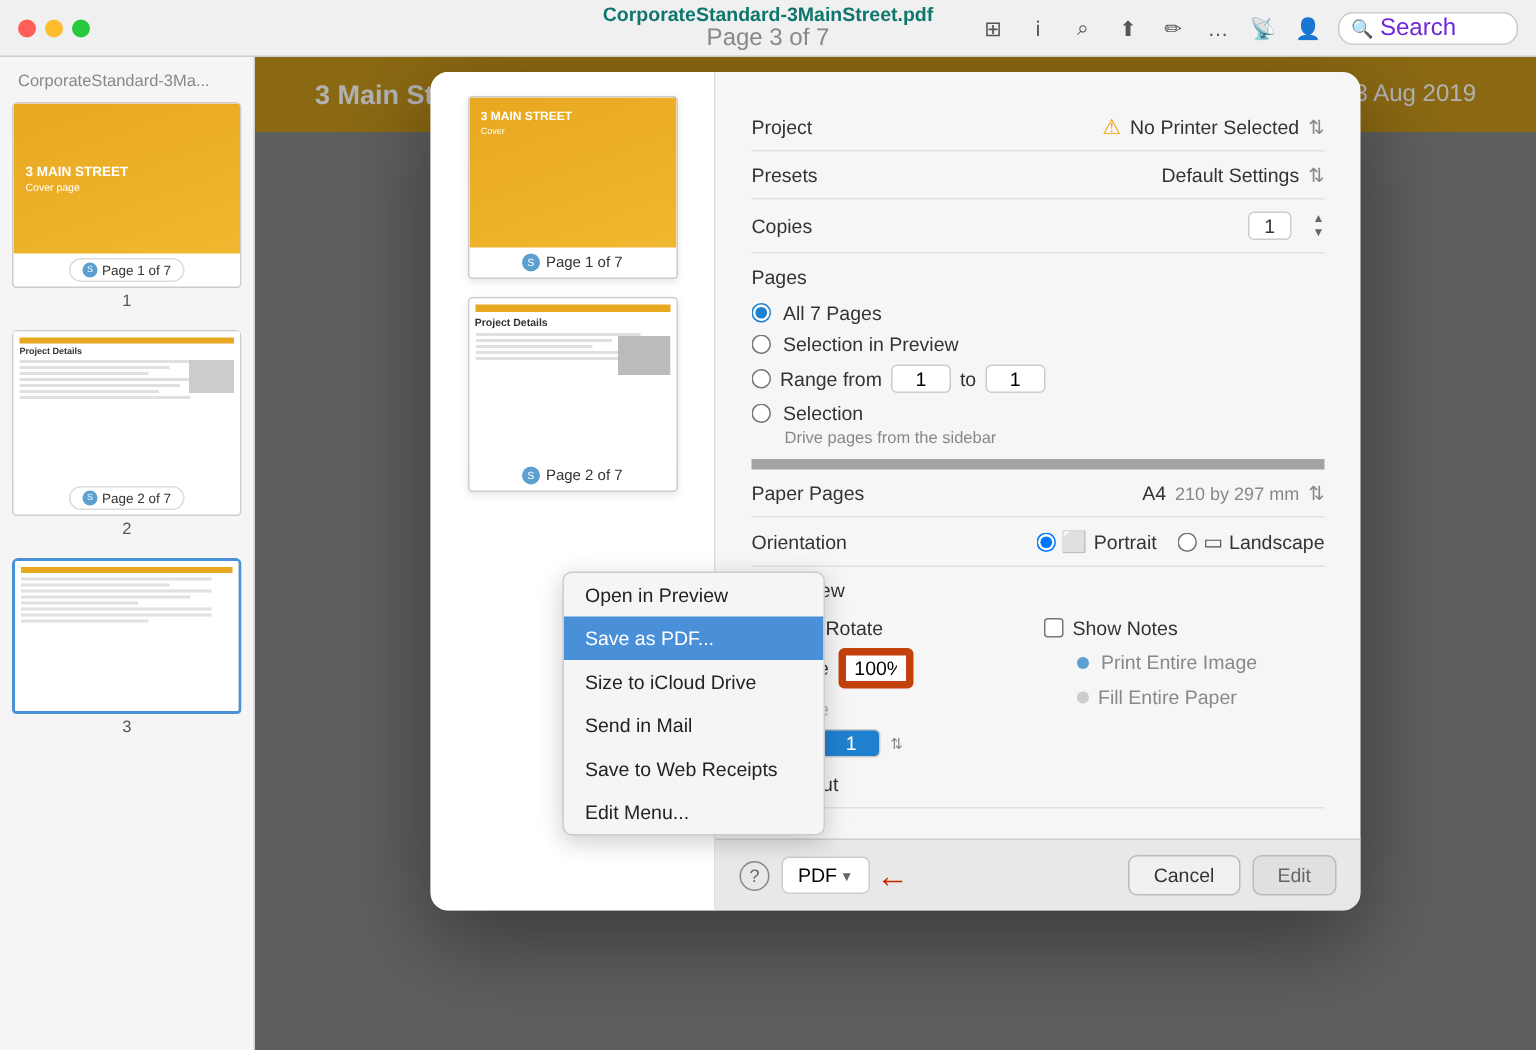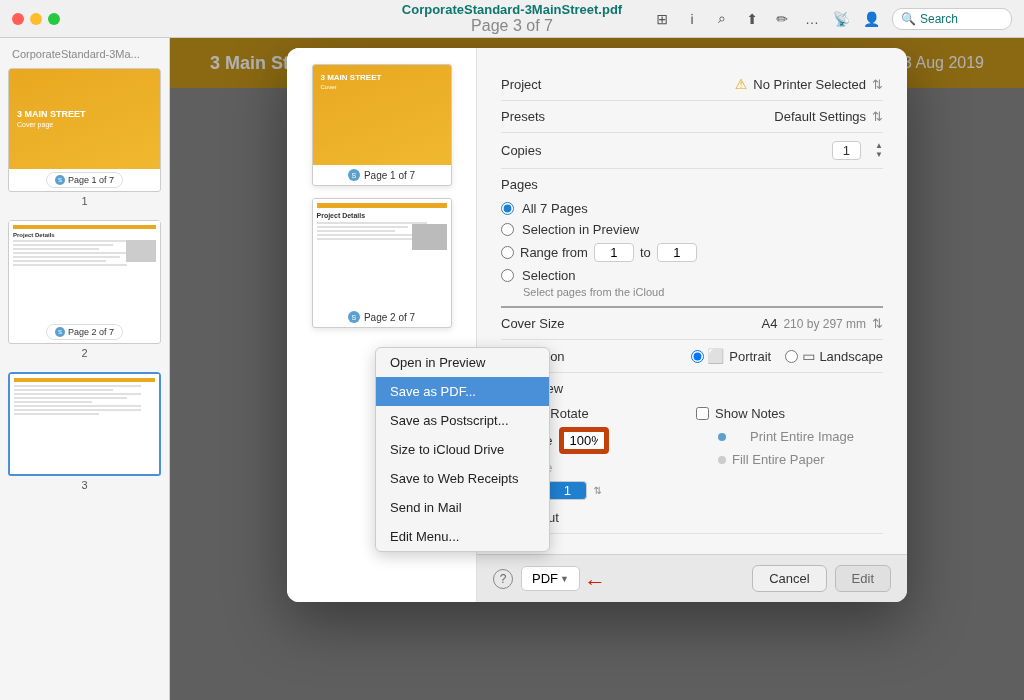--- a/index.html
+++ b/index.html
@@ -269,21 +269,21 @@
     .stepper-arrow {
       font-size: 8px;
       color: #666;
       line-height: 1.1;
       cursor: pointer;
     }
 
     
     .pages-section {
       padding: 8px 0;
-      border-bottom: 2px solid #a3a3a3;
+      border-bottom: 7px solid #a3a3a3;
     }
     .pages-section-label {
       font-size: 13px;
       color: #333;
       font-weight: 500;
       margin-bottom: 6px;
     }
     .radio-row {
       display: flex;
       align-items: center;
@@ -571,21 +571,21 @@
     <div class="titlebar-icon">⊞</div>
     <div class="titlebar-icon">ℹ</div>
     <div class="titlebar-icon">⌕</div>
     <div class="titlebar-icon">⬆</div>
     <div class="titlebar-icon">✏</div>
     <div class="titlebar-icon">…</div>
     <div class="titlebar-icon">📡</div>
     <div class="titlebar-icon">👤</div>
     <div class="search-bar">
       <span>🔍</span>
-      <span style="color:#0f766e;font-size:12px;">Search</span>
+      <span style="color:#6d28d9;font-size:16px;">Search</span>
     </div>
   </div>
 </div>
 
 <div class="main-area">
 
   <div class="sidebar">
     <div class="sidebar-label">CorporateStandard-3Ma...</div>
 
     <div class="sidebar-thumb">
@@ -738,25 +738,25 @@
                   <input type="radio" name="pages" style="">
                   <span>Range from</span>
                   <input type="text" class="range-input" value="1" style="">
                   <span>to</span>
                   <input type="text" class="range-input" value="1" style="">
                 </div>
                 <div class="radio-row">
                   <input type="radio" name="pages" style="">
                   <span>Selection</span>
                 </div>
-                <div class="selection-desc">Select pages from the iCloud</div>
+                <div class="selection-desc">Drive pages from the sidebar</div>
               </div>
 
               <div class="dialog-row">
-                <span class="dialog-label">Cover Size</span>
+                <span class="dialog-label">Paper Pages</span>
                 <div class="dialog-value">
                   <span style="font-weight:500;">A4</span>
                   <span style="color:#888;font-size:12px;">210 by 297 mm</span>
                   <span style="color:#888;">⇅</span>
                 </div>
               </div>
 
               <div class="dialog-row">
                 <span class="dialog-label">Orientation</span>
                 <div class="orientation-row">
@@ -801,21 +801,21 @@
                     <div class="layout-row">
                       <span style="color:#aaa;">▼</span>
                       <span>Layout</span>
                     </div>
                   </div>
                   <div class="preview-right">
                     <div class="checkbox-row">
                       <input type="checkbox" style="">
                       <span>Show Notes</span>
                     </div>
-                    <div style="margin-left:22px;display:flex;align-items:center;gap:24px;margin-top:2px;">
+                    <div style="margin-left:22px;display:flex;align-items:center;gap:8px;margin-top:2px;">
                       <span style="width:8px;height:8px;background:#5ba0d0;border-radius:50%;display:inline-block;"></span>
                       <span style="font-size:13px;color:#888;">Print Entire Image</span>
                     </div>
                     <div style="margin-left:22px;display:flex;align-items:center;gap:6px;margin-top:2px;">
                       <span style="width:8px;height:8px;background:#ccc;border-radius:50%;display:inline-block;"></span>
                       <span style="font-size:13px;color:#888;">Fill Entire Paper</span>
                     </div>
                   </div>
                 </div>
               </div>
@@ -833,22 +833,21 @@
               <div class="footer-spacer"></div>
               <button class="cancel-button">Cancel</button>
               <button class="print-button">Edit</button>
             </div>
           </div>
         </div>
 
         <div class="context-menu">
           <div class="menu-item">Open in Preview</div>
           <div class="menu-item menu-item-selected">Save as PDF...</div>
-          <div class="menu-item">Save as Postscript...</div>
           <div class="menu-item">Size to iCloud Drive</div>
+          <div class="menu-item">Send in Mail</div>
           <div class="menu-item">Save to Web Receipts</div>
-          <div class="menu-item">Send in Mail</div>
           <div class="menu-item">Edit Menu...</div>
         </div>
       </div>
     </div>
   </div>
 </div>
 
 </body></html>

